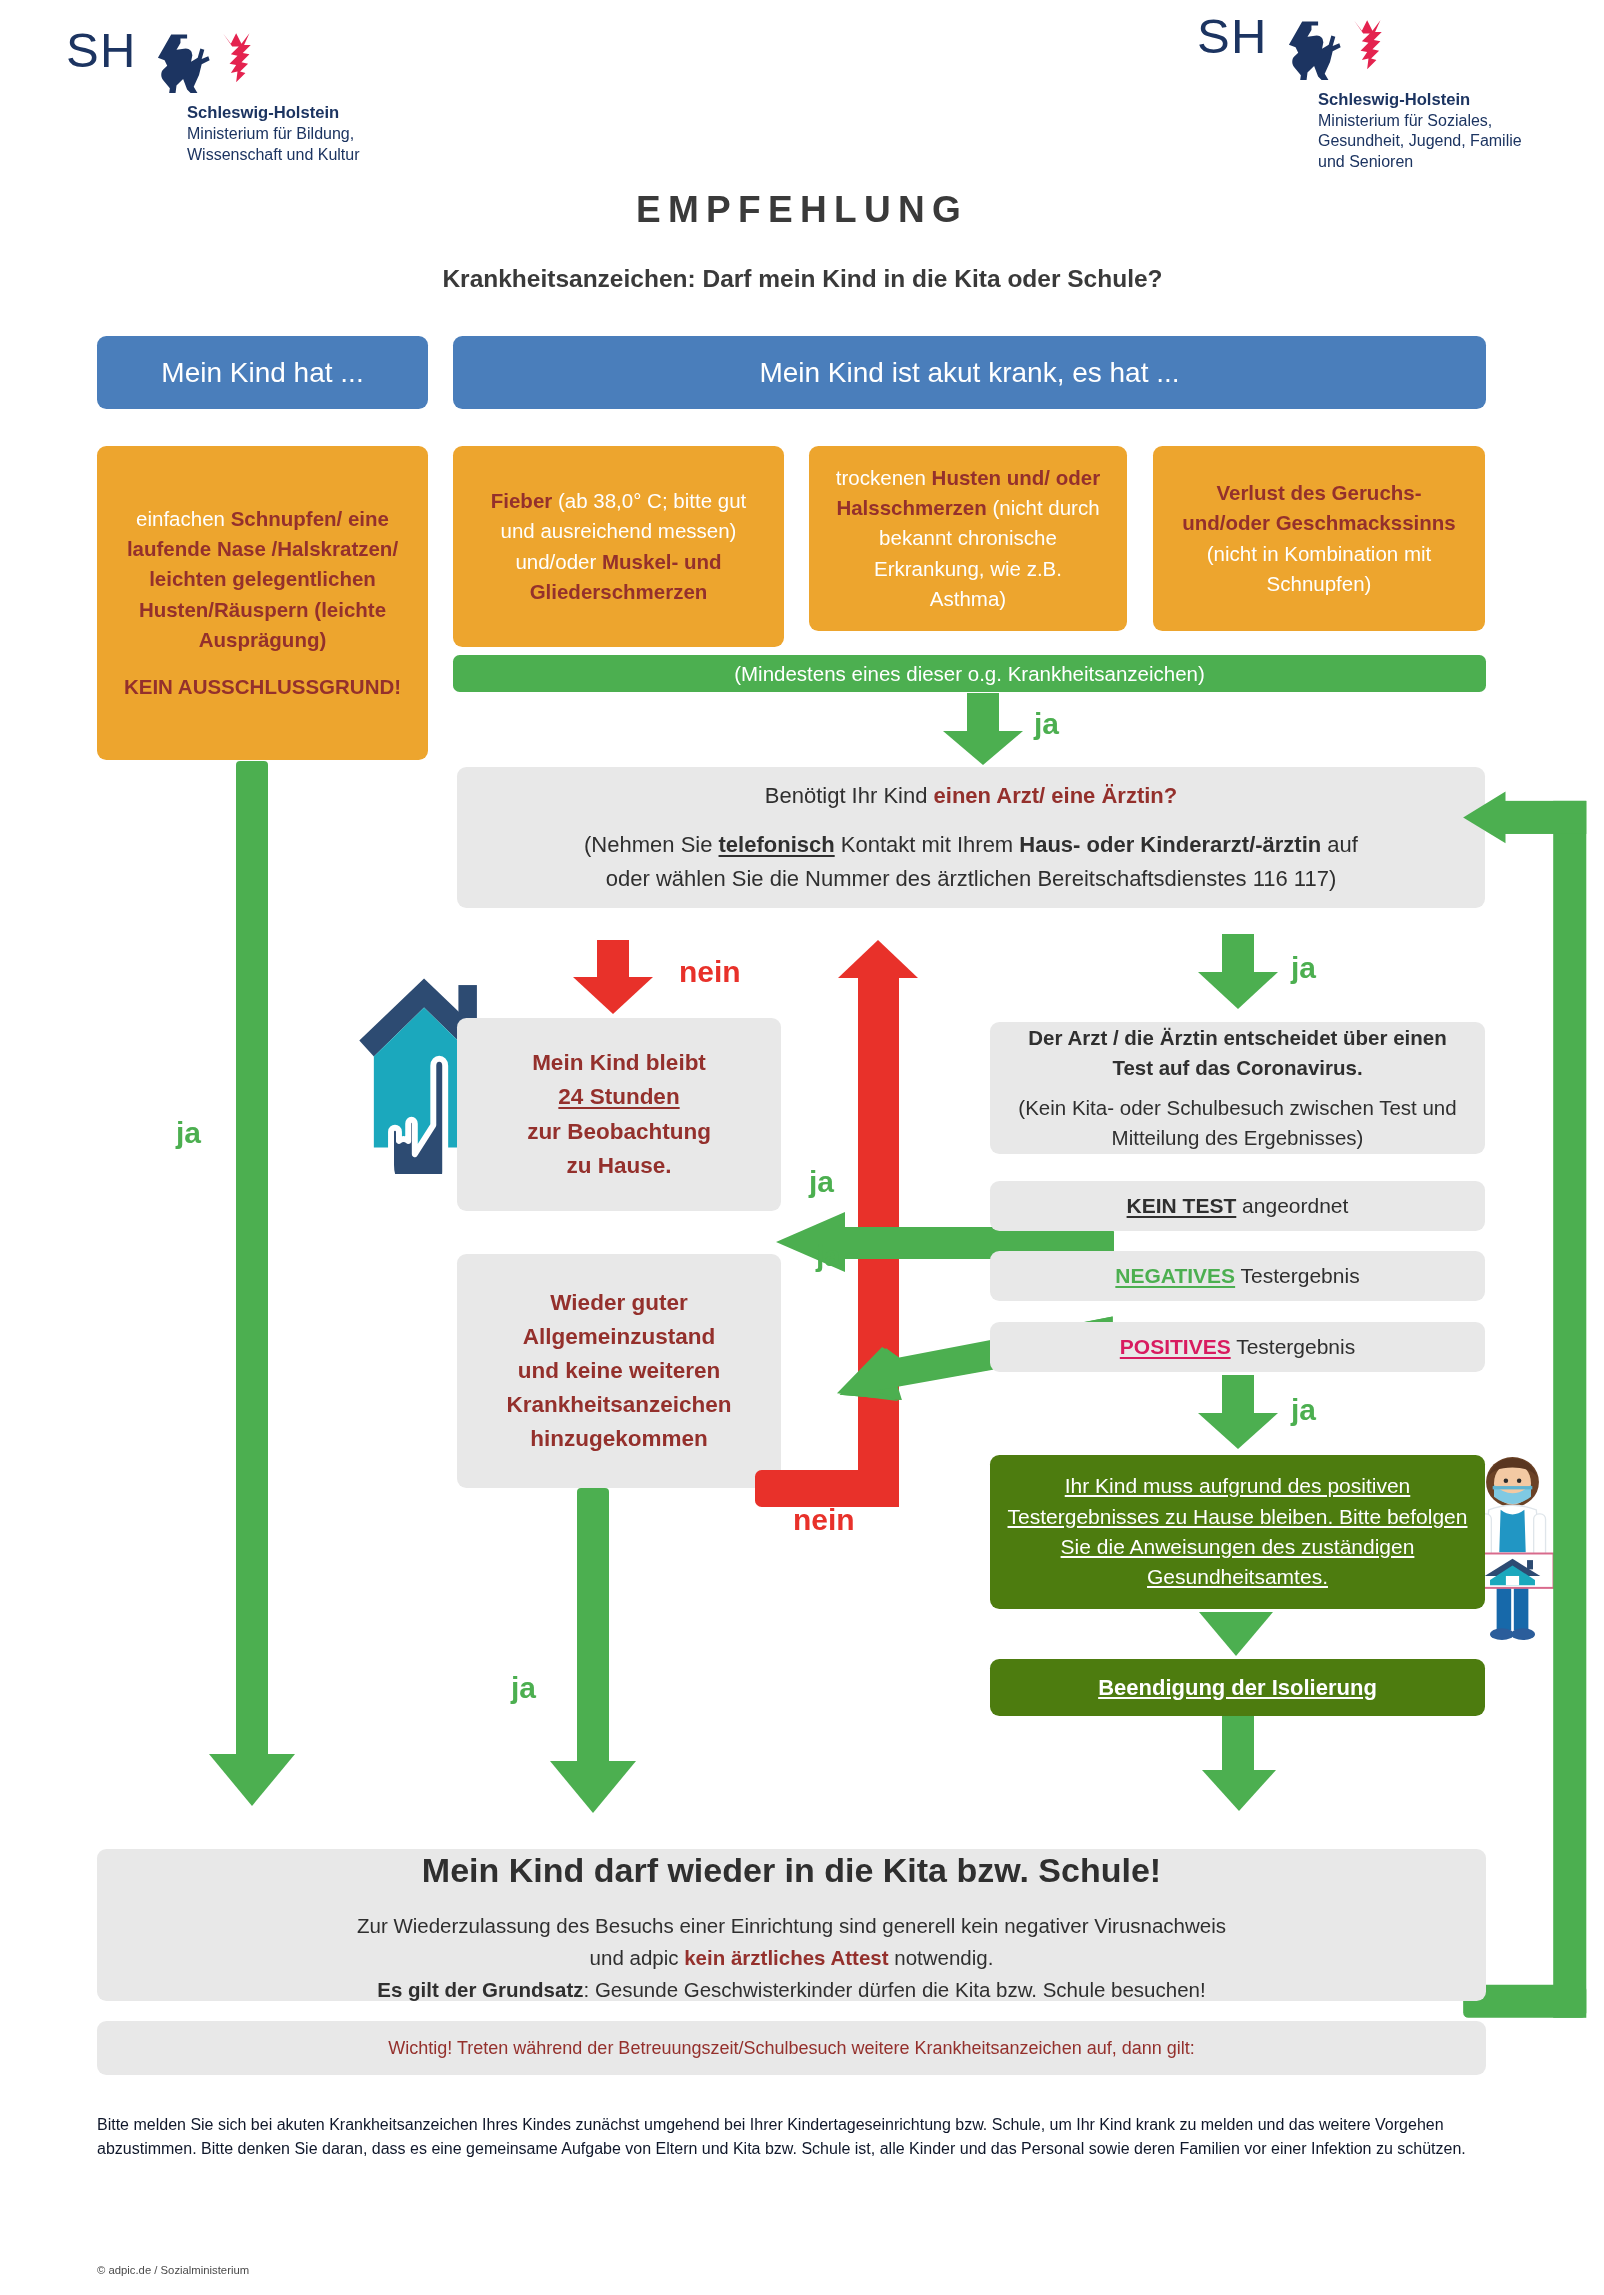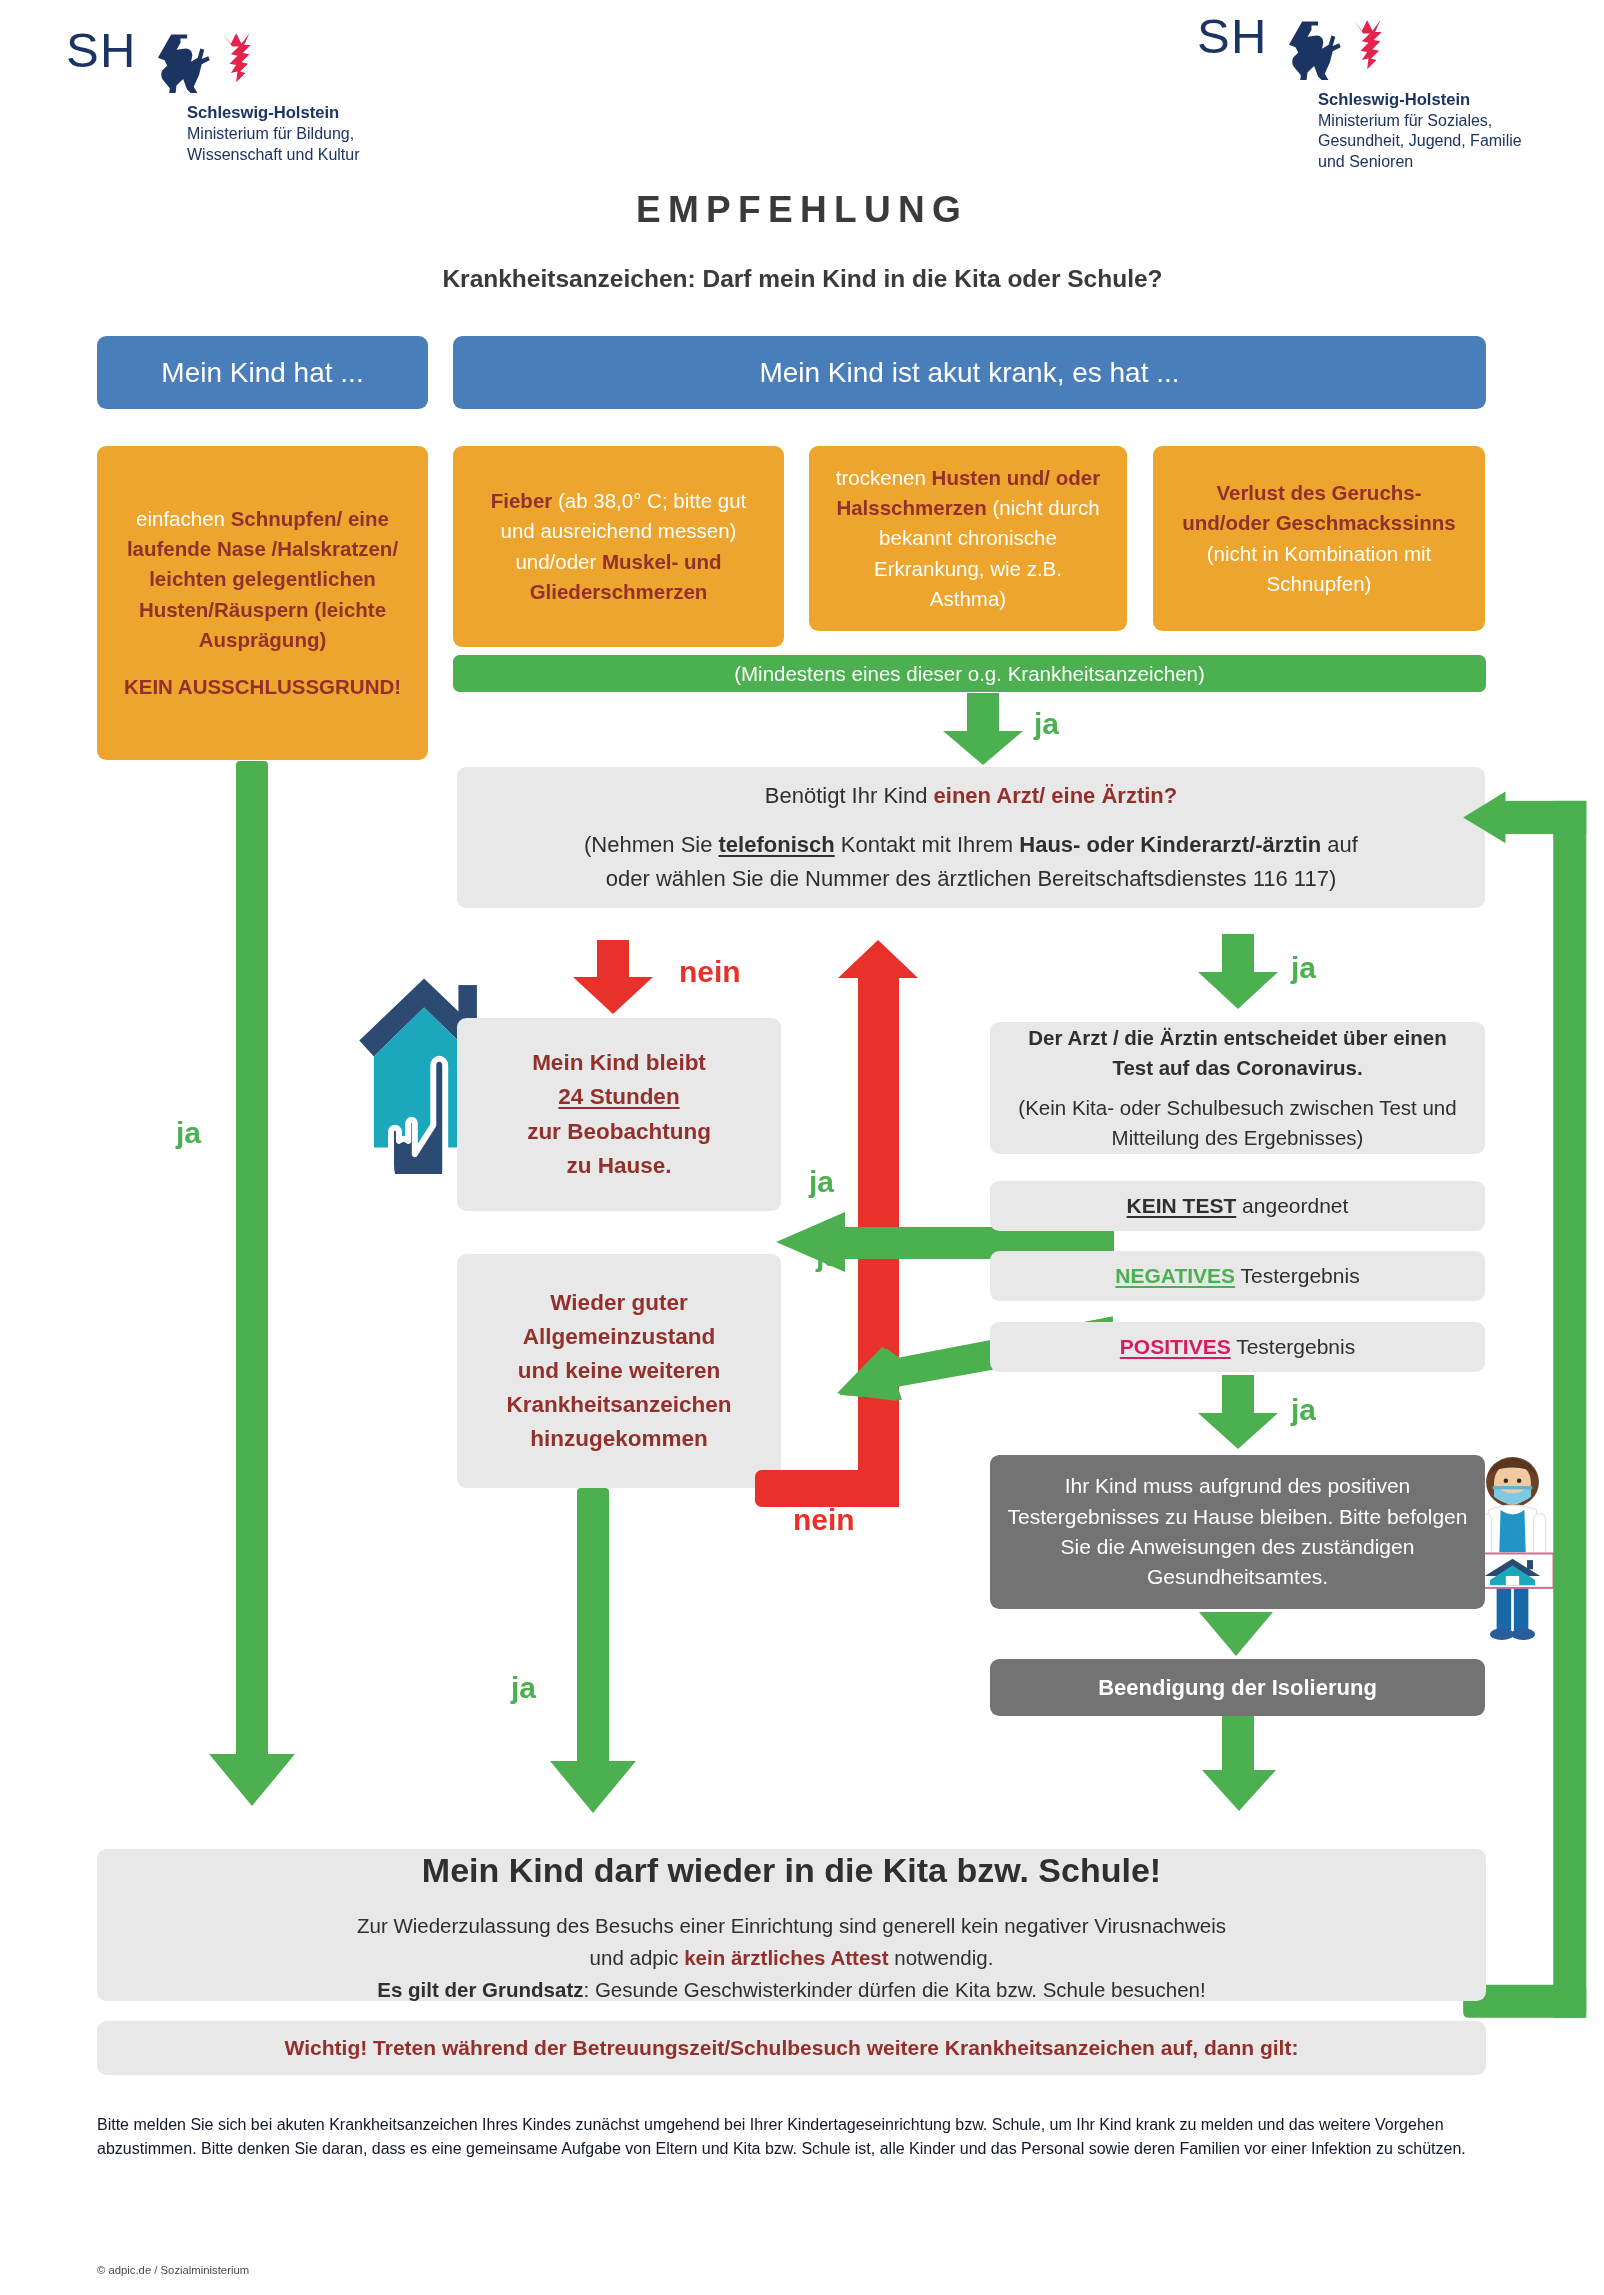--- a/index.html
+++ b/index.html
@@ -42,21 +42,21 @@
   
   .box { position: absolute; border-radius: 9.3px; display: flex;
          align-items: center; justify-content: center; text-align: center; }
   .box-blue { background: #4a7ebb; color: #ffffff; font-size: 28px; }
   .box-orange { background: #eda52e; font-size: 20.5px; line-height: 1.48;
                 padding: 12px 9.3px; color: #ffffff; }
   .box-orange b { color: #94302c; font-weight: 700; }
   .box-green-bar { background: #4caf50; color: #ffffff; font-size: 20.5px;
                    border-radius: 6.6px; }
   .box-grey { background: #e8e8e8; color: #2f2f2f; }
-  .box-red { background: #737373; color: #ffffff; }
+  .box-red { background: #4d7c0f; color: #ffffff; text-decoration: underline; }
 
   .inner { width: 100%; padding: 0 17px; }
   .dark-red { color: #94302c; font-weight: 700; }
   .u { text-decoration: underline; text-underline-offset: 3.3px; }
 
   
   .arrow { position: absolute; }
   .shaft { position: absolute; }
   .head-down, .head-up, .head-left {
     position: absolute; width: 0; height: 0;
@@ -356,20 +356,20 @@
       <div>
         <span>und adpic </span><b class="dark-red">kein ärztliches Attest</b><span> notwendig.</span>
       </div>
       <div>
         <b>Es gilt der Grundsatz</b><span>: Gesunde Geschwisterkinder dürfen die Kita bzw. Schule besuchen!</span>
       </div>
     </div>
   </div>
 
   <div class="box box-grey" style="left:97px; top:2021px; width:1389px; height:54px;">
-    <div class="inner dark-red" style="font-size:21px; font-weight:700;">Wichtig! Treten während der Betreuungszeit/Schulbesuch weitere Krankheitsanzeichen auf, dann gilt:</div>
+    <div class="inner dark-red" style="font-size:18px; font-weight:400;">Wichtig! Treten während der Betreuungszeit/Schulbesuch weitere Krankheitsanzeichen auf, dann gilt:</div>
   </div>
 
   <div class="footer-para" style="left:97px; top:2113px; width:1384px;">Bitte melden Sie sich bei akuten Krankheitsanzeichen Ihres Kindes zunächst umgehend bei Ihrer Kindertageseinrichtung bzw. Schule, um Ihr Kind krank zu melden und das weitere Vorgehen abzustimmen. Bitte denken Sie daran, dass es eine gemeinsame Aufgabe von Eltern und Kita bzw. Schule ist, alle Kinder und das Personal sowie deren Familien vor einer Infektion zu schützen.</div>
   <div class="copyright" style="left:97px; top:2264px;">© adpic.de / Sozialministerium</div>
 
 </div>
 
 
 </body></html>

